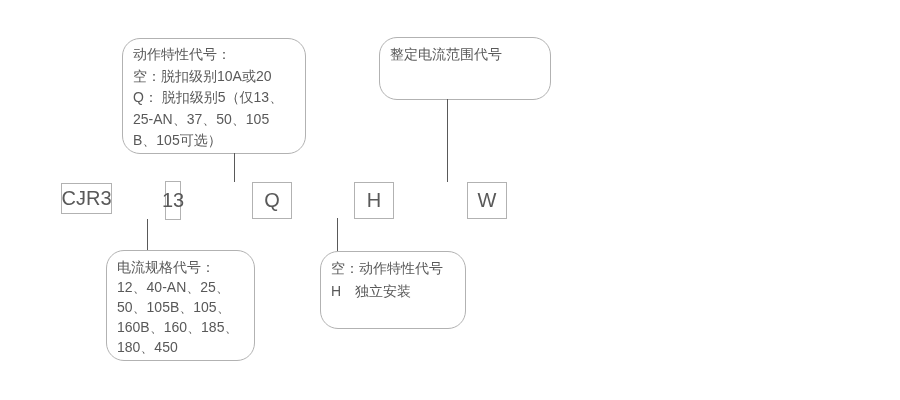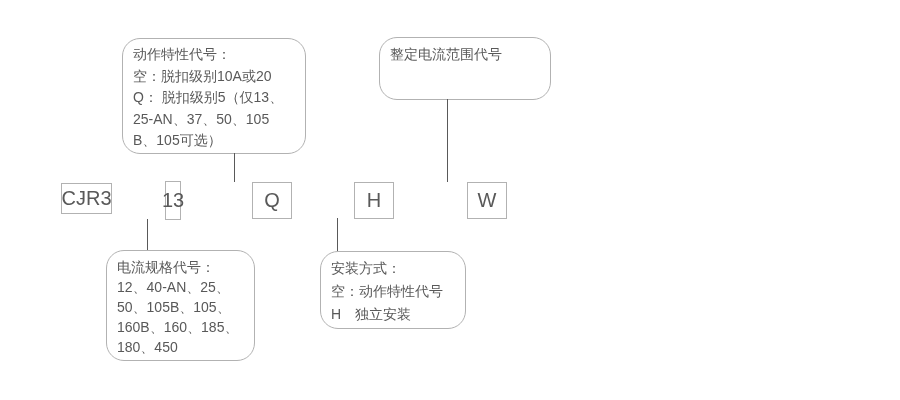--- a/index.html
+++ b/index.html
@@ -80,21 +80,20 @@
 
   <div class="box callout" id="callout-spec">
     <div class="ln">电流规格代号：</div>
     <div class="ln">12、40-AN、25、</div>
     <div class="ln">50、105B、105、</div>
     <div class="ln">160B、160、185、</div>
     <div class="ln">180、450</div>
   </div>
 
   <div class="box callout" id="callout-mount">
-    <div class="ln">安装方式：</div>
     <div class="ln">空：动作特性代号</div>
     <div class="ln">H　独立安装</div>
   </div>
 
   <div class="box code" id="box-prefix">
     <span>CJR3</span>
   </div>
   <span class="dash" id="sep-dash">-</span>
   <div class="box code" id="box-seg-spec">
     <span>13</span>

